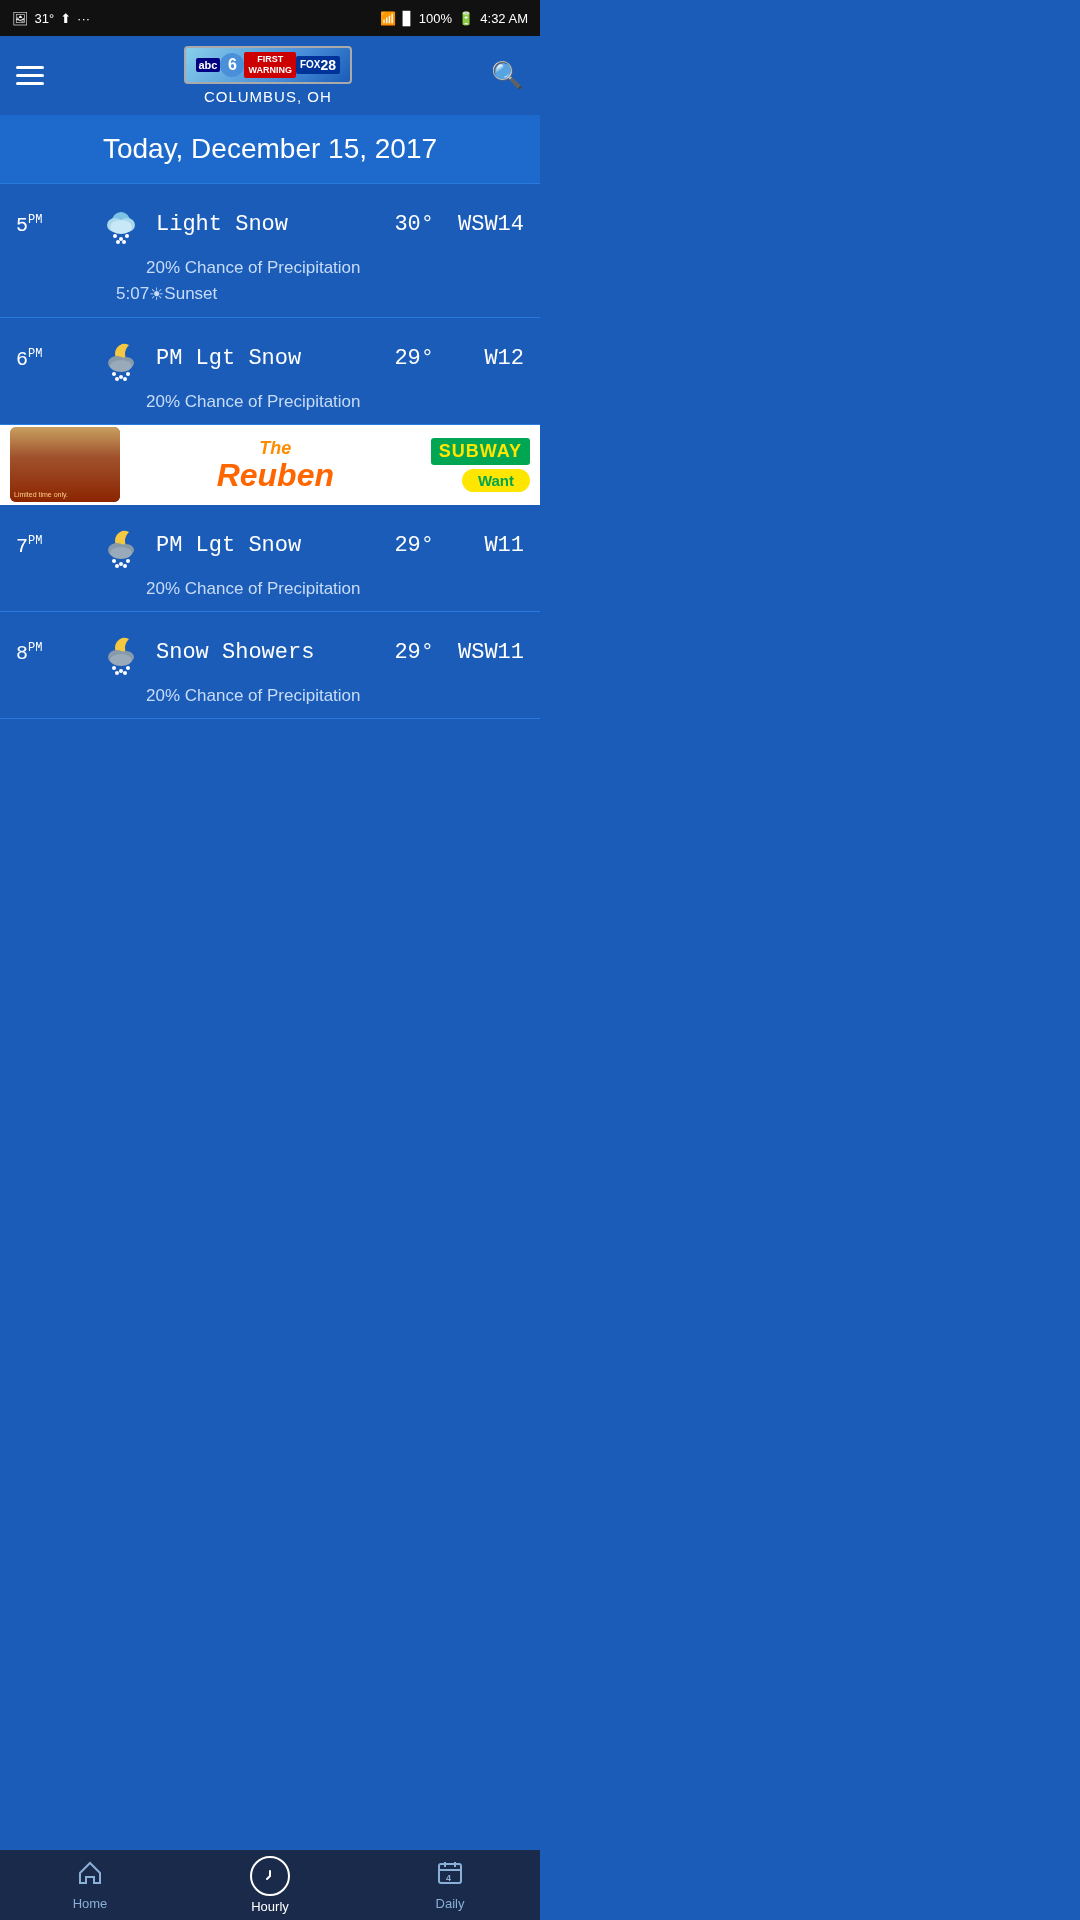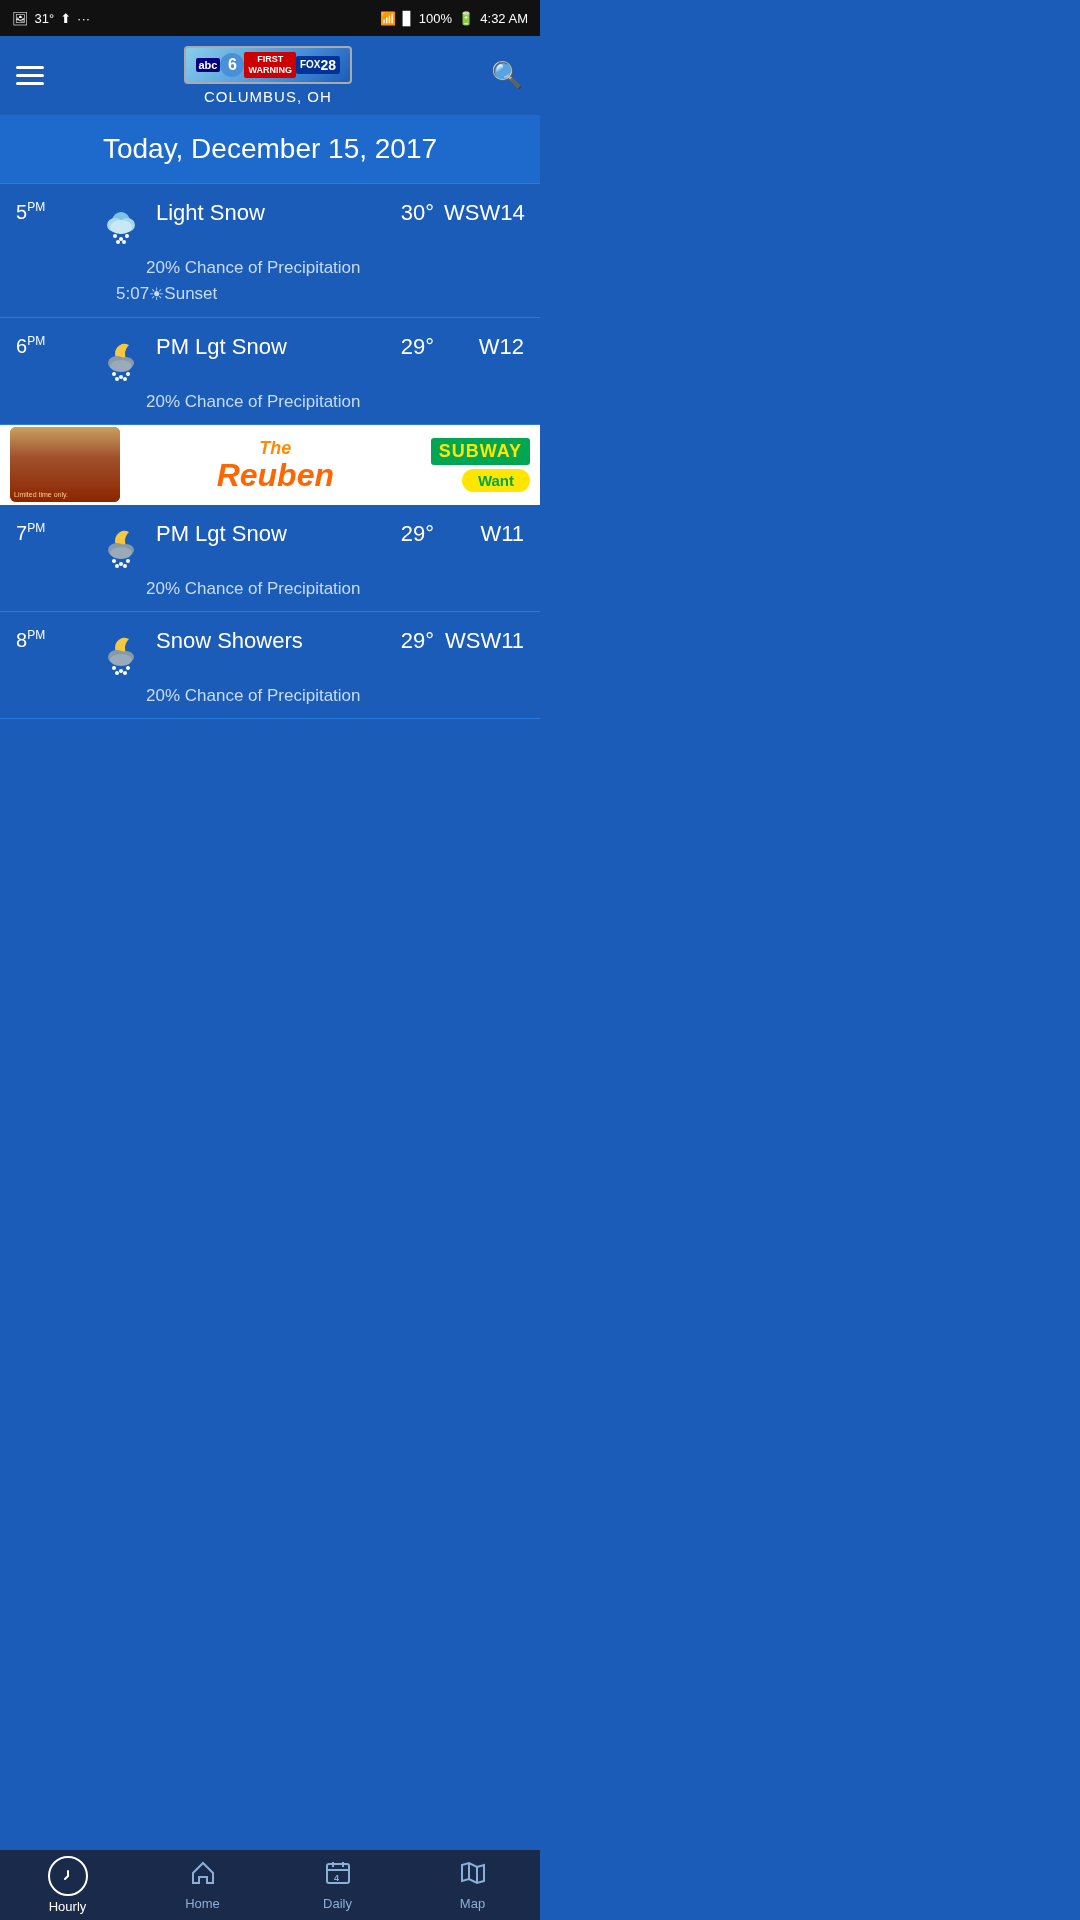--- a/index.html
+++ b/index.html
@@ -114,22 +114,23 @@
     }
 
     
     .weather-row {
       padding: 16px 16px 12px 16px;
       border-bottom: 1px solid #2a7be0;
       background: #1a5cb8;
     }
     .weather-row-main {
       display: flex;
-      align-items: flex-start;
+      align-items: center;
       gap: 10px;
+      font-family: Liberation Mono, monospace;
     }
     .time-label {
       font-size: 20px;
       font-weight: 400;
       width: 70px;
       flex-shrink: 0;
     }
     .time-label sup { font-size: 12px; vertical-align: super; }
     .weather-icon {
       width: 50px;
@@ -433,56 +434,46 @@
     <div class="weather-desc">Snow Showers</div>
     <div class="temp">29°</div>
     <div class="wind">WSW11</div>
   </div>
   <div class="weather-sub">20% Chance of Precipitation</div>
 </div>
 
 <div class="spacer-bottom"></div>
 
 <div class="bottom-nav">
+  <div class="nav-item">
+    <div class="nav-icon">
+      <svg width="28" height="28" viewBox="0 0 28 28" fill="none" xmlns="http://www.w3.org/2000/svg">
+        <path d="M4 14L14 4L24 14V24H18V18H10V24H4V14Z" stroke="#8ab0d8" stroke-width="2" fill="none"></path>
+      </svg>
+    </div>
+    <span>Home</span>
+  </div>
+
   <div class="nav-item active">
     <div class="nav-icon">
       <div class="nav-icon-circle">
         <svg width="20" height="20" viewBox="0 0 20 20" fill="none" xmlns="http://www.w3.org/2000/svg">
           <path d="M10 5V10L7 13" stroke="white" stroke-width="2" stroke-linecap="round"></path>
         </svg>
       </div>
     </div>
     <span>Hourly</span>
-  </div>
-
-  <div class="nav-item">
-    <div class="nav-icon">
-      <svg width="28" height="28" viewBox="0 0 28 28" fill="none" xmlns="http://www.w3.org/2000/svg">
-        <path d="M4 14L14 4L24 14V24H18V18H10V24H4V14Z" stroke="#8ab0d8" stroke-width="2" fill="none"></path>
-      </svg>
-    </div>
-    <span>Home</span>
   </div>
 
   <div class="nav-item">
     <div class="nav-icon">
       <svg width="28" height="28" viewBox="0 0 28 28" fill="none" xmlns="http://www.w3.org/2000/svg">
         <rect x="3" y="5" width="22" height="19" rx="2" stroke="#8ab0d8" stroke-width="2" fill="none"></rect>
         <line x1="3" y1="11" x2="25" y2="11" stroke="#8ab0d8" stroke-width="2"></line>
         <line x1="9" y1="3" x2="9" y2="8" stroke="#8ab0d8" stroke-width="2"></line>
         <line x1="19" y1="3" x2="19" y2="8" stroke="#8ab0d8" stroke-width="2"></line>
         <text x="10" y="22" font-size="9" fill="#8ab0d8" font-weight="bold">4</text>
       </svg>
     </div>
     <span>Daily</span>
   </div>
 
-  <div class="nav-item">
-    <div class="nav-icon">
-      <svg width="28" height="28" viewBox="0 0 28 28" fill="none" xmlns="http://www.w3.org/2000/svg">
-        <path d="M3 6L10 4L18 8L25 6V22L18 24L10 20L3 22V6Z" stroke="#8ab0d8" stroke-width="2" fill="none"></path>
-        <line x1="10" y1="4" x2="10" y2="20" stroke="#8ab0d8" stroke-width="2"></line>
-        <line x1="18" y1="8" x2="18" y2="24" stroke="#8ab0d8" stroke-width="2"></line>
-      </svg>
-    </div>
-    <span>Map</span>
-  </div>
 </div>
 
 </body></html>

